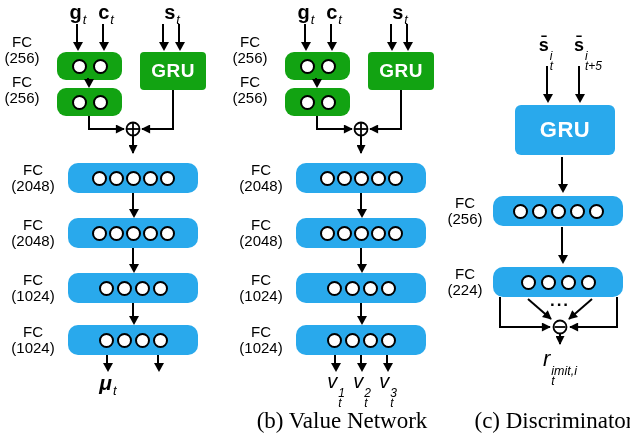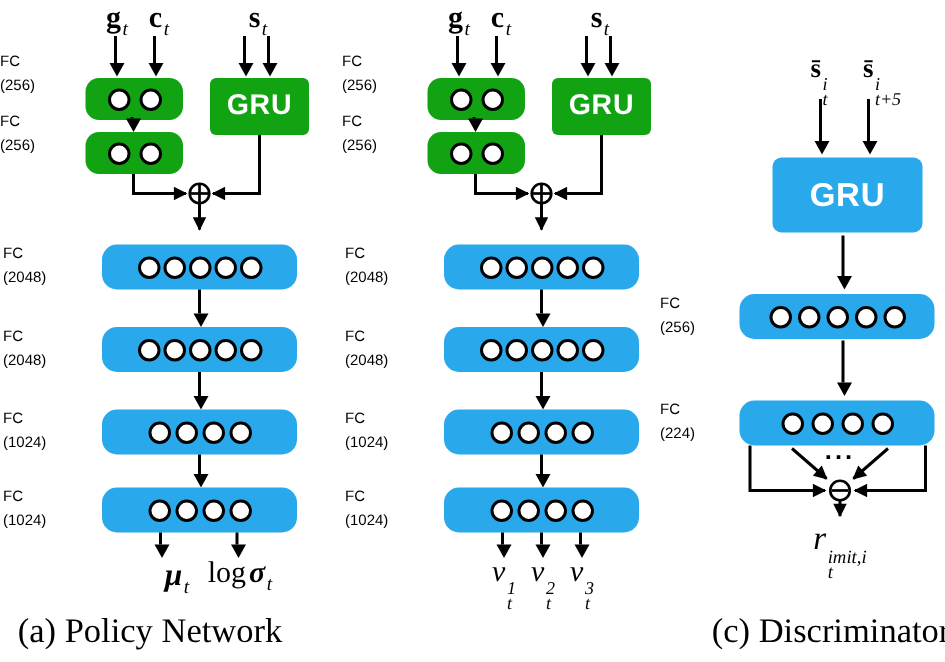--- a/index.html
+++ b/index.html
@@ -10,27 +10,27 @@
   .col{position:absolute;top:0;height:441px;}
   
   .box{position:absolute;display:flex;align-items:center;justify-content:center;}
   .green{background:#12a312;border-radius:9px;}
   .blue{background:#29a9ec;border-radius:10px;}
   .gru{color:#fff;font-weight:bold;letter-spacing:.5px;border-radius:4px;}
   .gru-green{background:#12a312;font-size:19px;}
   .gru-blue{background:#29a9ec;font-size:22px;border-radius:6px;}
   .circle{width:11px;height:11px;background:#fff;border:2px solid #000;border-radius:50%;flex:0 0 auto;}
   
-  .side-label{position:absolute;text-align:left;font-size:10px;line-height:16px;}
+  .side-label{position:absolute;text-align:center;font-size:15px;line-height:16px;}
   
   .arr{position:absolute;width:0;border-left:2px solid #000;}
   .arr::after{content:"";position:absolute;bottom:-9px;left:-5px;width:0;height:0;
     border-left:5px solid transparent;border-right:5px solid transparent;border-top:9px solid #000;}
   
-  .math{position:absolute;font-family:Liberation Serif, serif;text-align:center;}
+  .math{position:absolute;font-family:Liberation Sans, sans-serif;text-align:center;}
   .vec{font-weight:bold;font-style:normal;}
   .ital{font-style:italic;}
   .sub{font-size:13px;font-style:italic;vertical-align:-5px;margin-left:1px;}
   .pre{font-style:normal;margin-right:2px;}
   .ss{display:inline-flex;flex-direction:column;margin-left:1px;vertical-align:-9px;
       line-height:10px;font-size:12px;font-style:italic;text-align:left;}
   .caption{position:absolute;top:408px;font-family:"Liberation Serif", serif;font-size:23px;text-align:center;}
   .dots{position:absolute;font-weight:bold;font-size:17px;letter-spacing:2px;text-align:center;}
   #overlay{position:absolute;left:0;top:0;pointer-events:none;}
   #overlay path{fill:none;stroke:#000;stroke-width:2;}
@@ -121,22 +121,21 @@
     <div class="box blue" style="left:68px;top:325px;width:130px;height:30px;gap:3px">
         <span class="circle"></span>
         <span class="circle"></span>
         <span class="circle"></span>
         <span class="circle"></span>
       </div>
 
     <div class="arr" style="left:106px;top:355px;height:8px"></div>
     <div class="arr" style="left:157px;top:355px;height:8px"></div>
 
-    <div class="math" style="left:100px;top:371px;width:36px;font-size:21px"><b class="ital">μ</b><i class="sub">t</i></div>
-    <div class="math" style="left:124px;top:371px;width:72px;font-size:20px"><span class="pre">log</span><b class="ital">σ</b><i class="sub">t</i></div>
+    <div class="math" style="left:90px;top:371px;width:36px;font-size:21px"><b class="ital">μ</b><i class="sub">t</i></div>
   </div>
 
   <div class="col" style="left:228px;width:210px">
     <div class="math" style="left:64px;top:1px;width:28px;font-size:20px"><b class="vec">g</b><i class="sub">t</i></div>
     <div class="math" style="left:92px;top:1px;width:28px;font-size:20px"><b class="vec">c</b><i class="sub">t</i></div>
     <div class="math" style="left:158px;top:1px;width:28px;font-size:20px"><b class="vec">s</b><i class="sub">t</i></div>
 
     <div class="arr" style="left:76px;top:24px;height:18px"></div>
     <div class="arr" style="left:102px;top:24px;height:18px"></div>
     <div class="arr" style="left:162px;top:24px;height:18px"></div>
@@ -278,21 +277,21 @@
       </div>
 
     <div class="dots" style="left:95px;top:291px;width:50px">...</div>
 
     <div class="math" style="left:80px;top:346px;width:80px;font-size:22px"><i>r</i><span class="ss" style="font-size:12.5px">
           <i>imit,i</i>
           <i>t</i>
         </span></div>
   </div>
 
-  <div class="caption" style="left:2px;width:196px">(a) Policy Network</div>
+  <div class="caption" style="left:240px;width:204px">(b) Value Network</div>
   <div class="caption" style="left:452px;width:204px">(c) Discriminator</div>
 
   <svg id="overlay" width="630" height="441" viewBox="0 0 630 441">
     <defs>
       <marker id="ah" viewBox="0 0 10 10" refX="9" refY="5" markerWidth="10" markerHeight="9" markerUnits="userSpaceOnUse" orient="auto">
         <path d="M0,0 L10,5 L0,10 Z" style="fill:#000;stroke:none"></path>
       </marker>
     </defs>
 
     <g>

